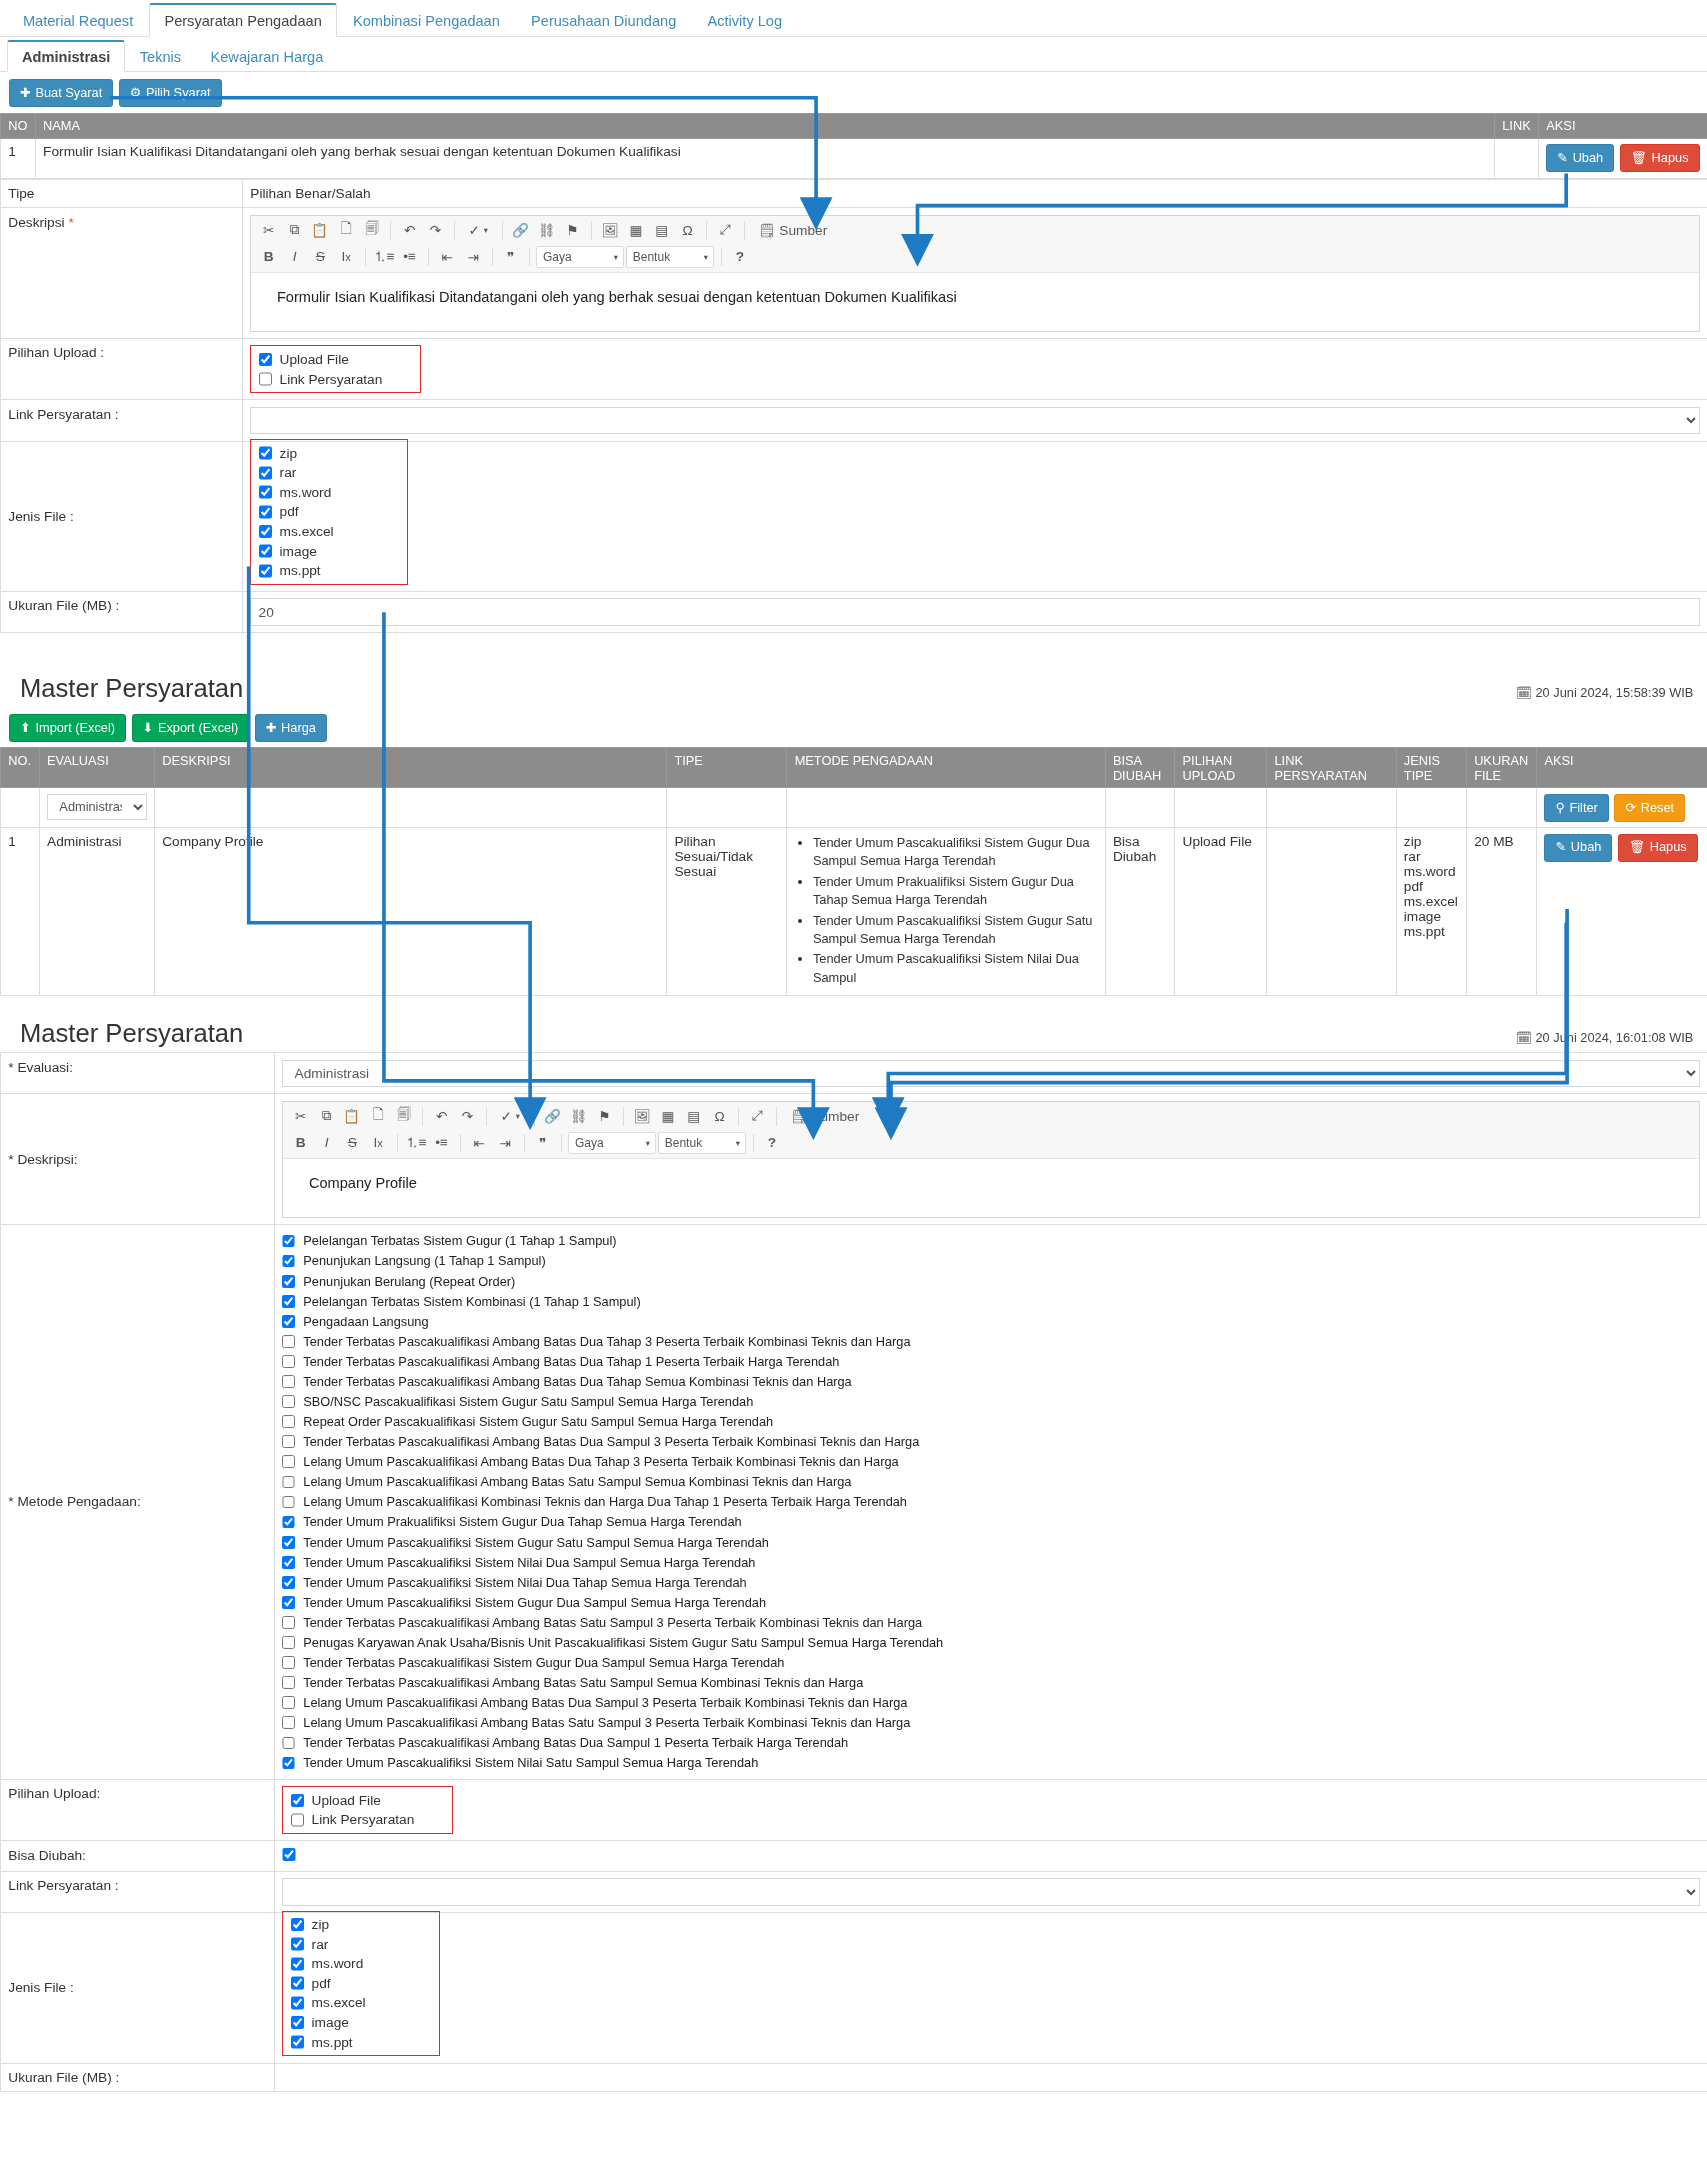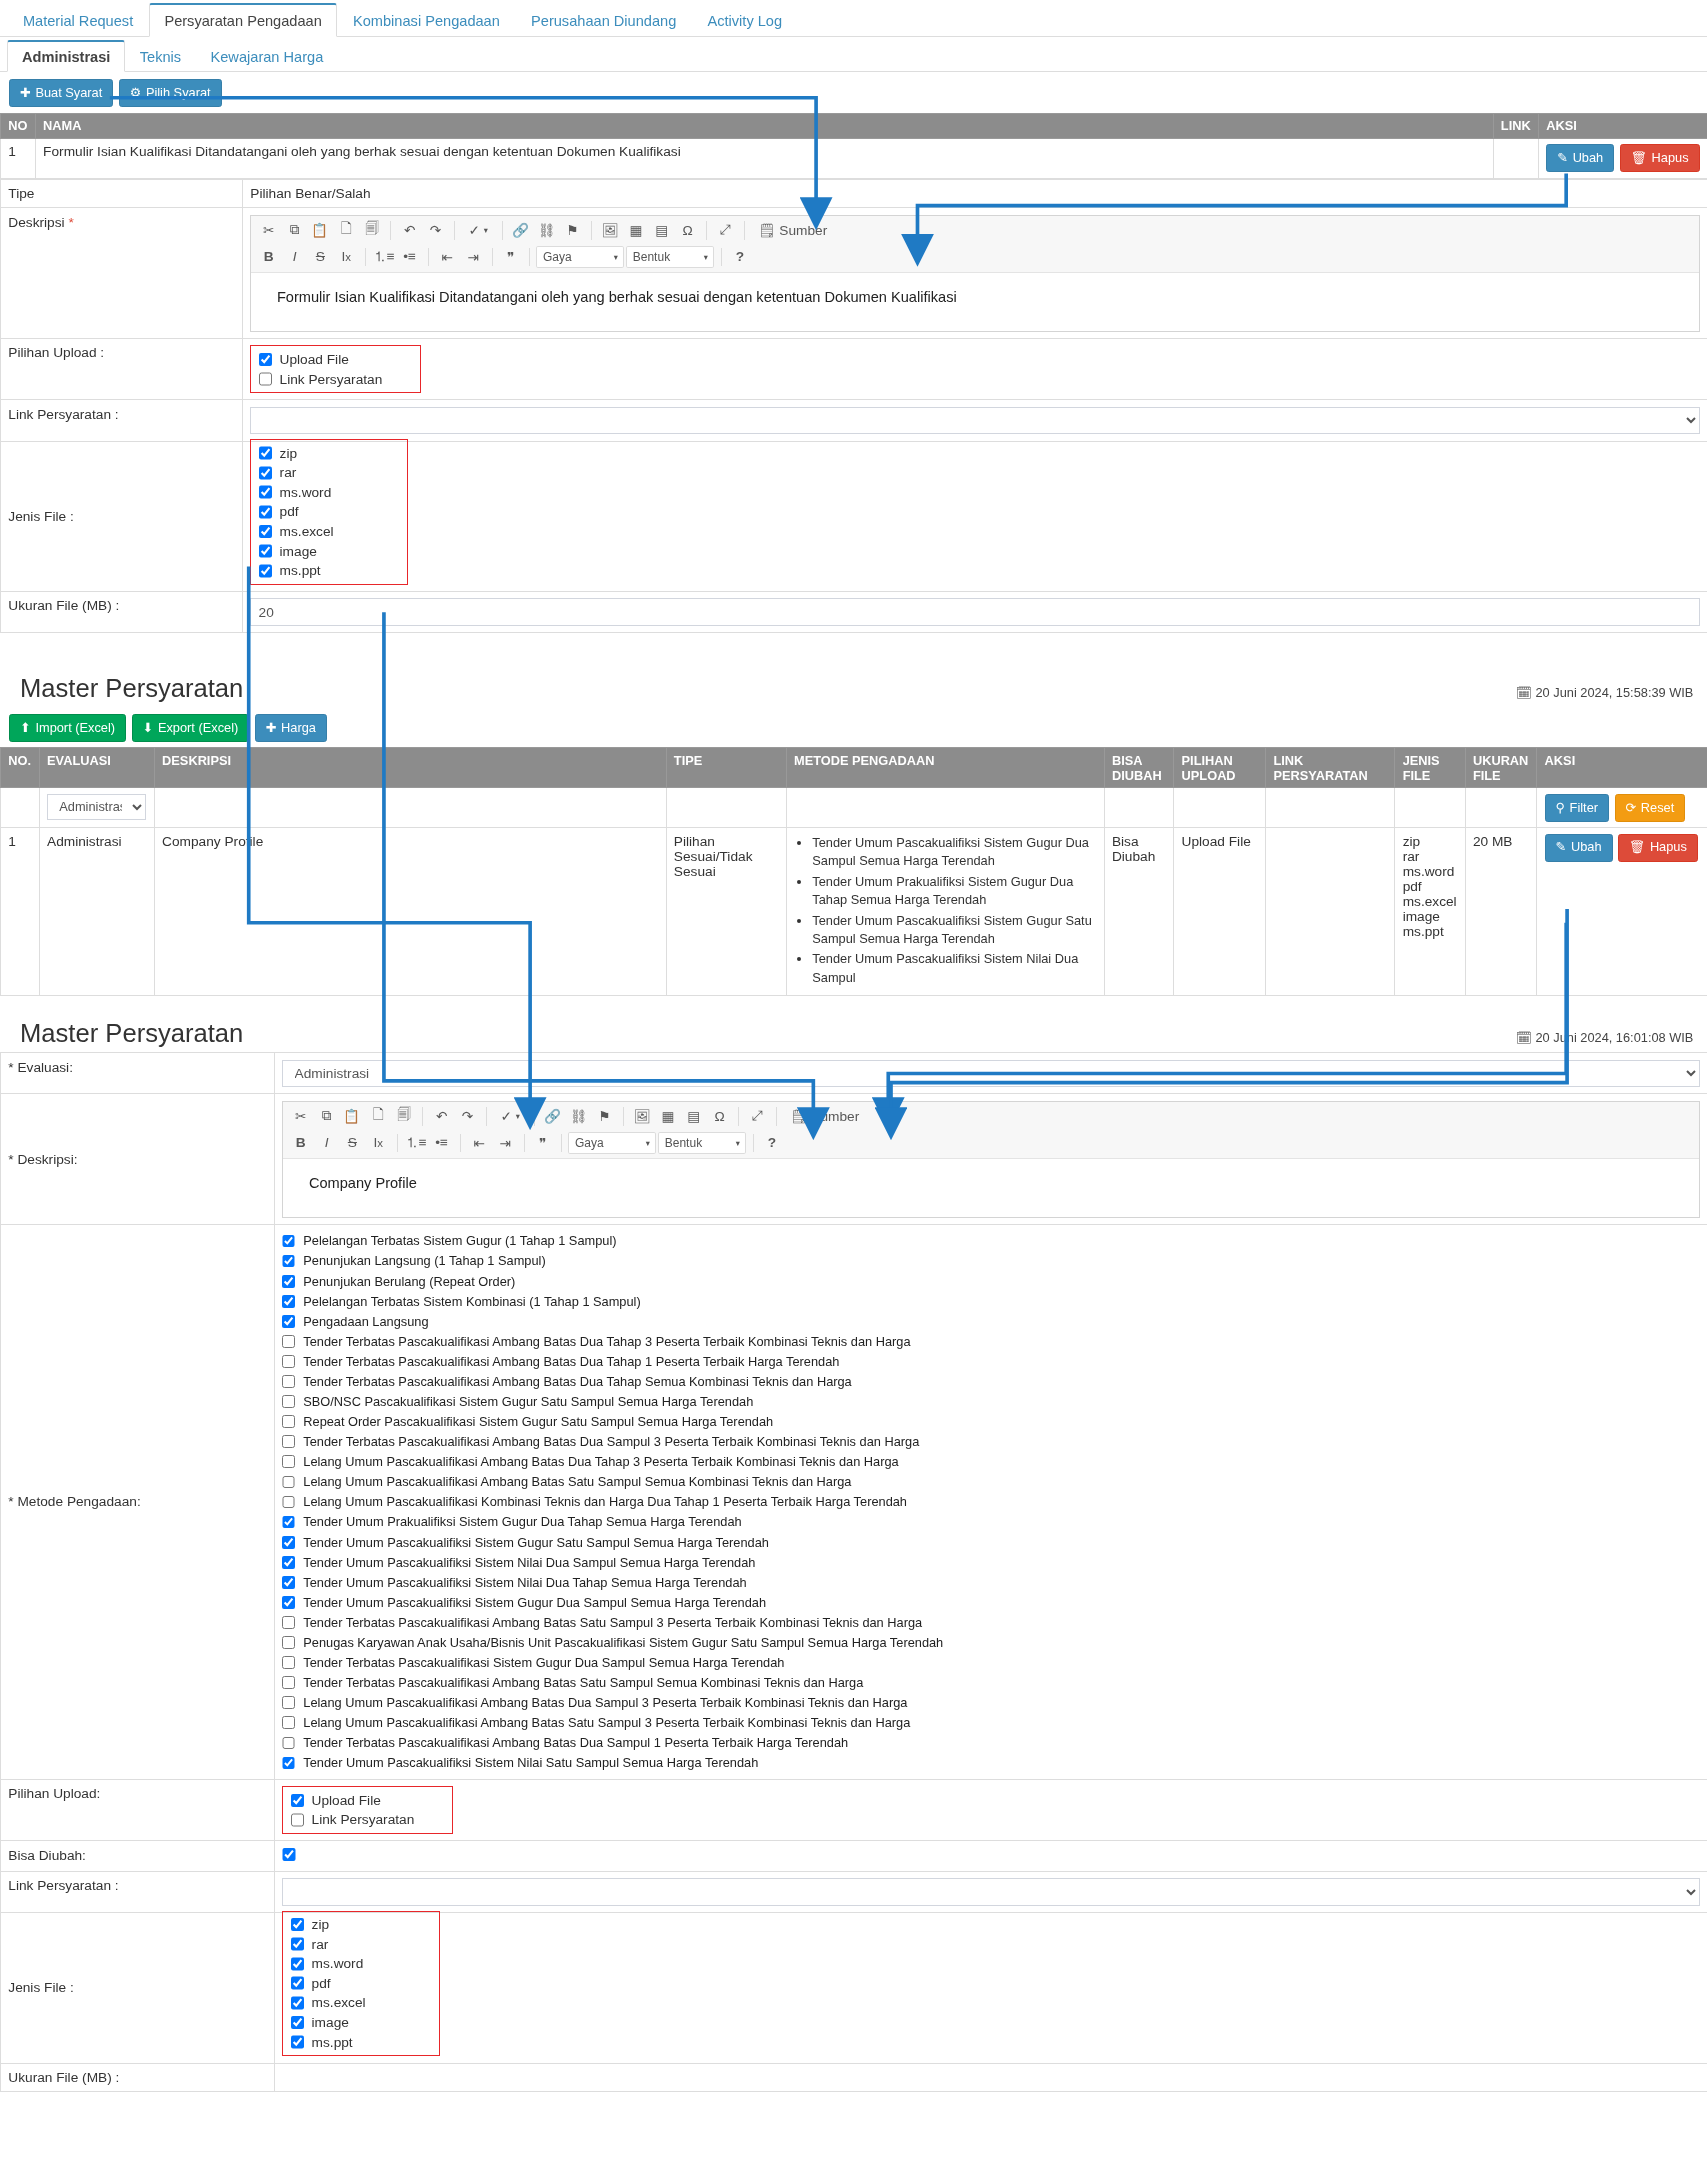--- a/index.html
+++ b/index.html
@@ -92,21 +92,21 @@
     width: 100%;
     border-collapse: collapse;
     font-size: 13.7px;
   }
   table.grid th {
     background: #8c8c8c;
     color: #fff;
     text-align: left;
     padding: 4.6px 7.3px;
     border: 0.9px solid #999;
-    font-weight: bold;
+    font-weight: normal;
     font-size: 12.8px;
     vertical-align: top;
   }
   table.grid td {
     border: 0.9px solid #ddd;
     padding: 5.5px 7.3px;
     vertical-align: top;
     font-size: 13.7px;
   }
 
@@ -457,21 +457,21 @@
     <thead>
       <tr>
         <th style="width:27.4px">NO.</th>
         <th style="width:114px">EVALUASI</th>
         <th style="width:507px">DESKRIPSI</th>
         <th style="width:119px">TIPE</th>
         <th style="width:315px">METODE PENGADAAN</th>
         <th style="width:69px">BISA DIUBAH</th>
         <th style="width:91px">PILIHAN UPLOAD</th>
         <th style="width:128px">LINK PERSYARATAN</th>
-        <th style="width:69px">JENIS FILE</th>
+        <th style="width:69px">JENIS TIPE</th>
         <th style="width:69px">UKURAN FILE</th>
         <th style="width:169px">AKSI</th>
       </tr>
       <tr>
         <td></td>
         <td>
           <select class="inp" style="height:25.6px;font-size:12.8px">
             <option>Administrasi</option>
           </select>
         </td>

